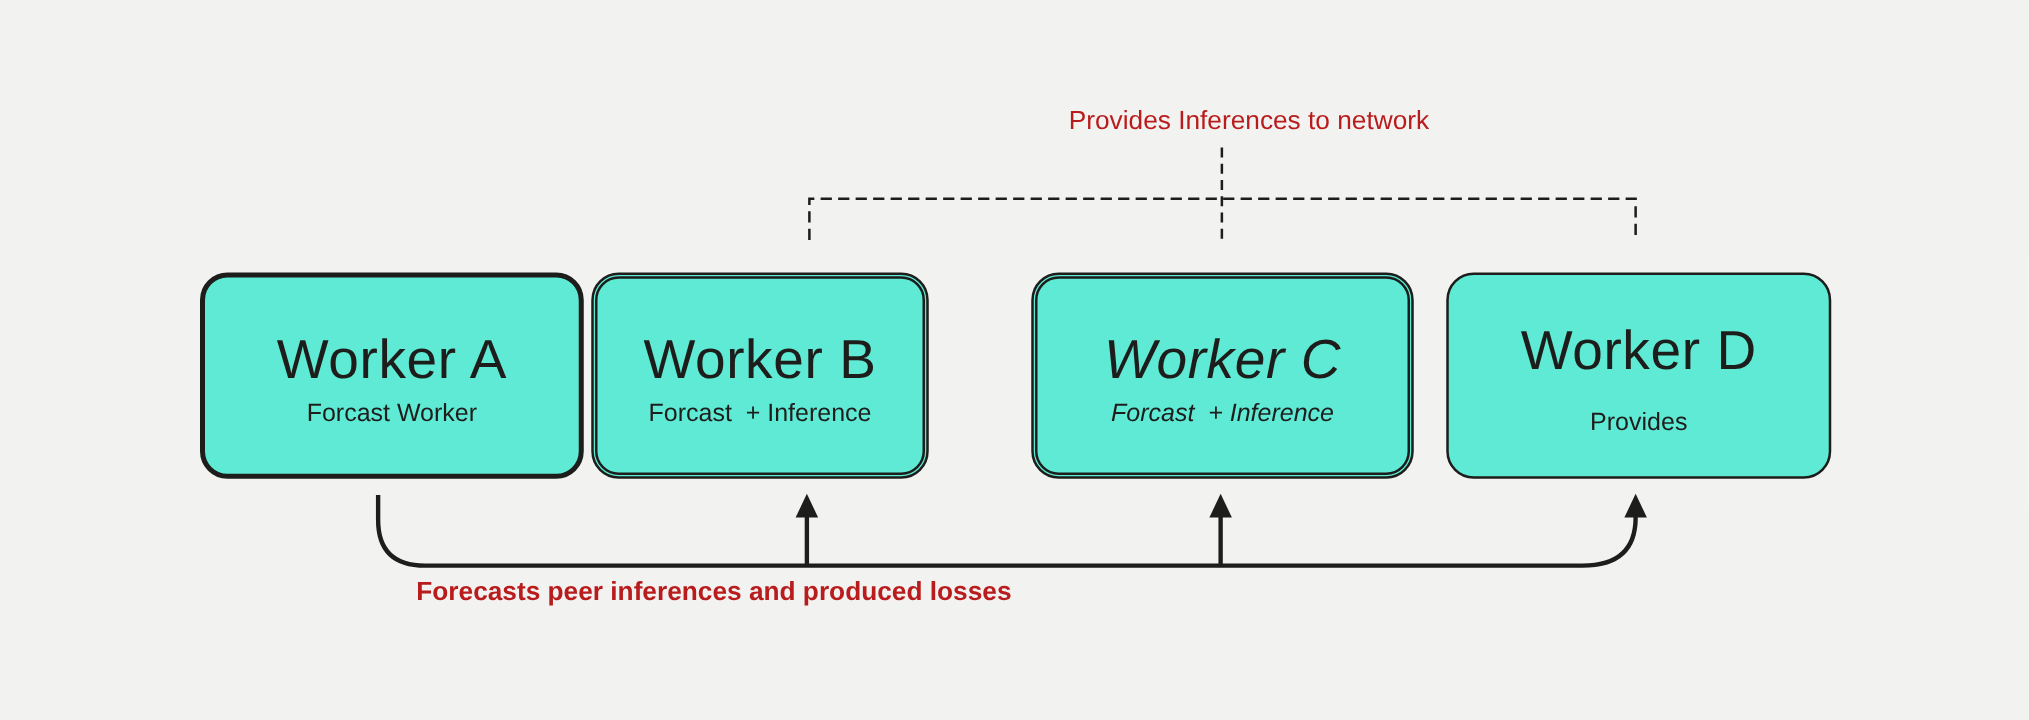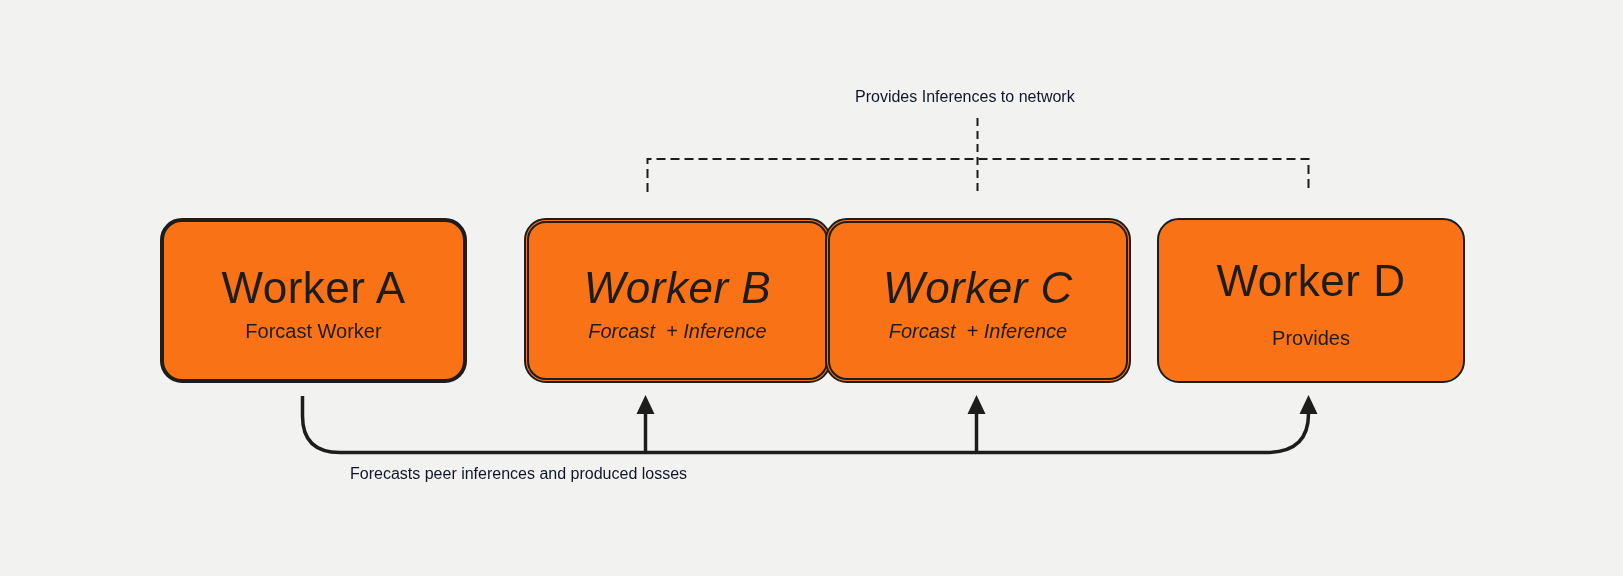--- a/index.html
+++ b/index.html
@@ -17,44 +17,44 @@
   }
   .connector-svg {
     position: absolute;
     left: 0;
     top: 0;
     width: 1623px;
     height: 576px;
   }
   .diagram-label {
     position: absolute;
-    font-size: 16px;
+    font-size: 21px;
     line-height: 24px;
-    color: #0f172a;
+    color: #b91c1c;
     white-space: pre;
   }
   .label-top    { left: 855px; top: 85px;  }
-  .label-bottom { left: 350px; top: 462px; }
+  .label-bottom { left: 333px; top: 462px; font-weight: bold; }
 
   .worker-box {
     position: absolute;
     top: 218px;
     height: 165px;
     box-sizing: border-box;
     border-radius: 22px;
-    background: #f97316;
+    background: #5eead4;
     display: flex;
     flex-direction: column;
     align-items: center;
     justify-content: center;
     gap: 7px;
     padding-top: 6px;
   }
   .box-a { left: 160px;  width: 307px; border: 4px solid #1d1d1b; }
-  .box-b { left: 524px;  width: 307px; border: 5px double #1d1d1b; font-style: italic; }
+  .box-b { left: 473px;  width: 270px; border: 5px double #1d1d1b; }
   .box-c { left: 825px;  width: 306px; border: 5px double #1d1d1b; font-style: italic; }
   .box-d { left: 1157px; width: 308px; border: 2px solid #1d1d1b; gap: 21px; }
 
   .worker-title {
     font-size: 44px;
     line-height: 48px;
     font-weight: 500;
     letter-spacing: 0.5px;
     white-space: pre;
   }

